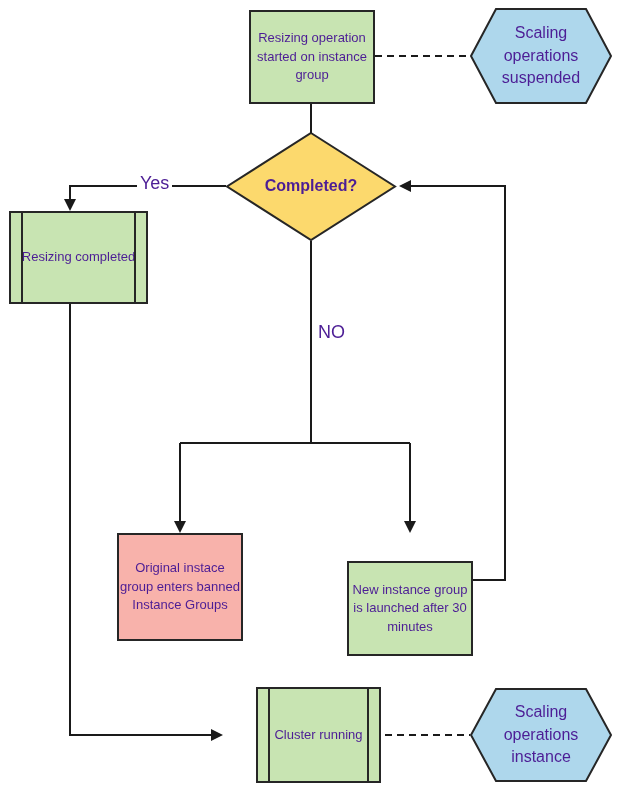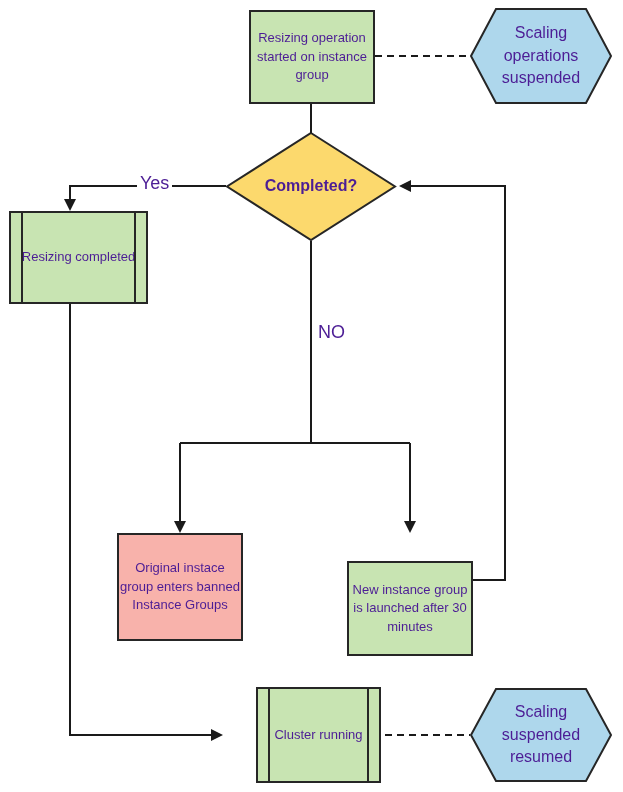--- a/index.html
+++ b/index.html
@@ -94,19 +94,19 @@
     <div class="lbl-inner">New instance group is launched after 30 minutes</div>
   </div>
 
   <div class="node proc green" style="left:224px;top:687px;width:125px;height:96px;margin-left:32px;">
     <div class="subproc-bar bar-l"></div>
     <div class="subproc-bar bar-r"></div>
     <div class="lbl-inner">Cluster running</div>
   </div>
 
   <div class="shape-label" style="left:481px;top:689px;width:120px;height:92px;">
-    <div class="lbl-inner">Scaling suspended resumed</div>
+    <div class="lbl-inner">Scaling operations instance</div>
   </div>
 
   <div class="edge-label" style="left:119px;top:175px;">Yes</div>
   <div class="edge-label" style="left:297px;top:324px;">NO</div>
 
 </div>
 
 </body></html>

